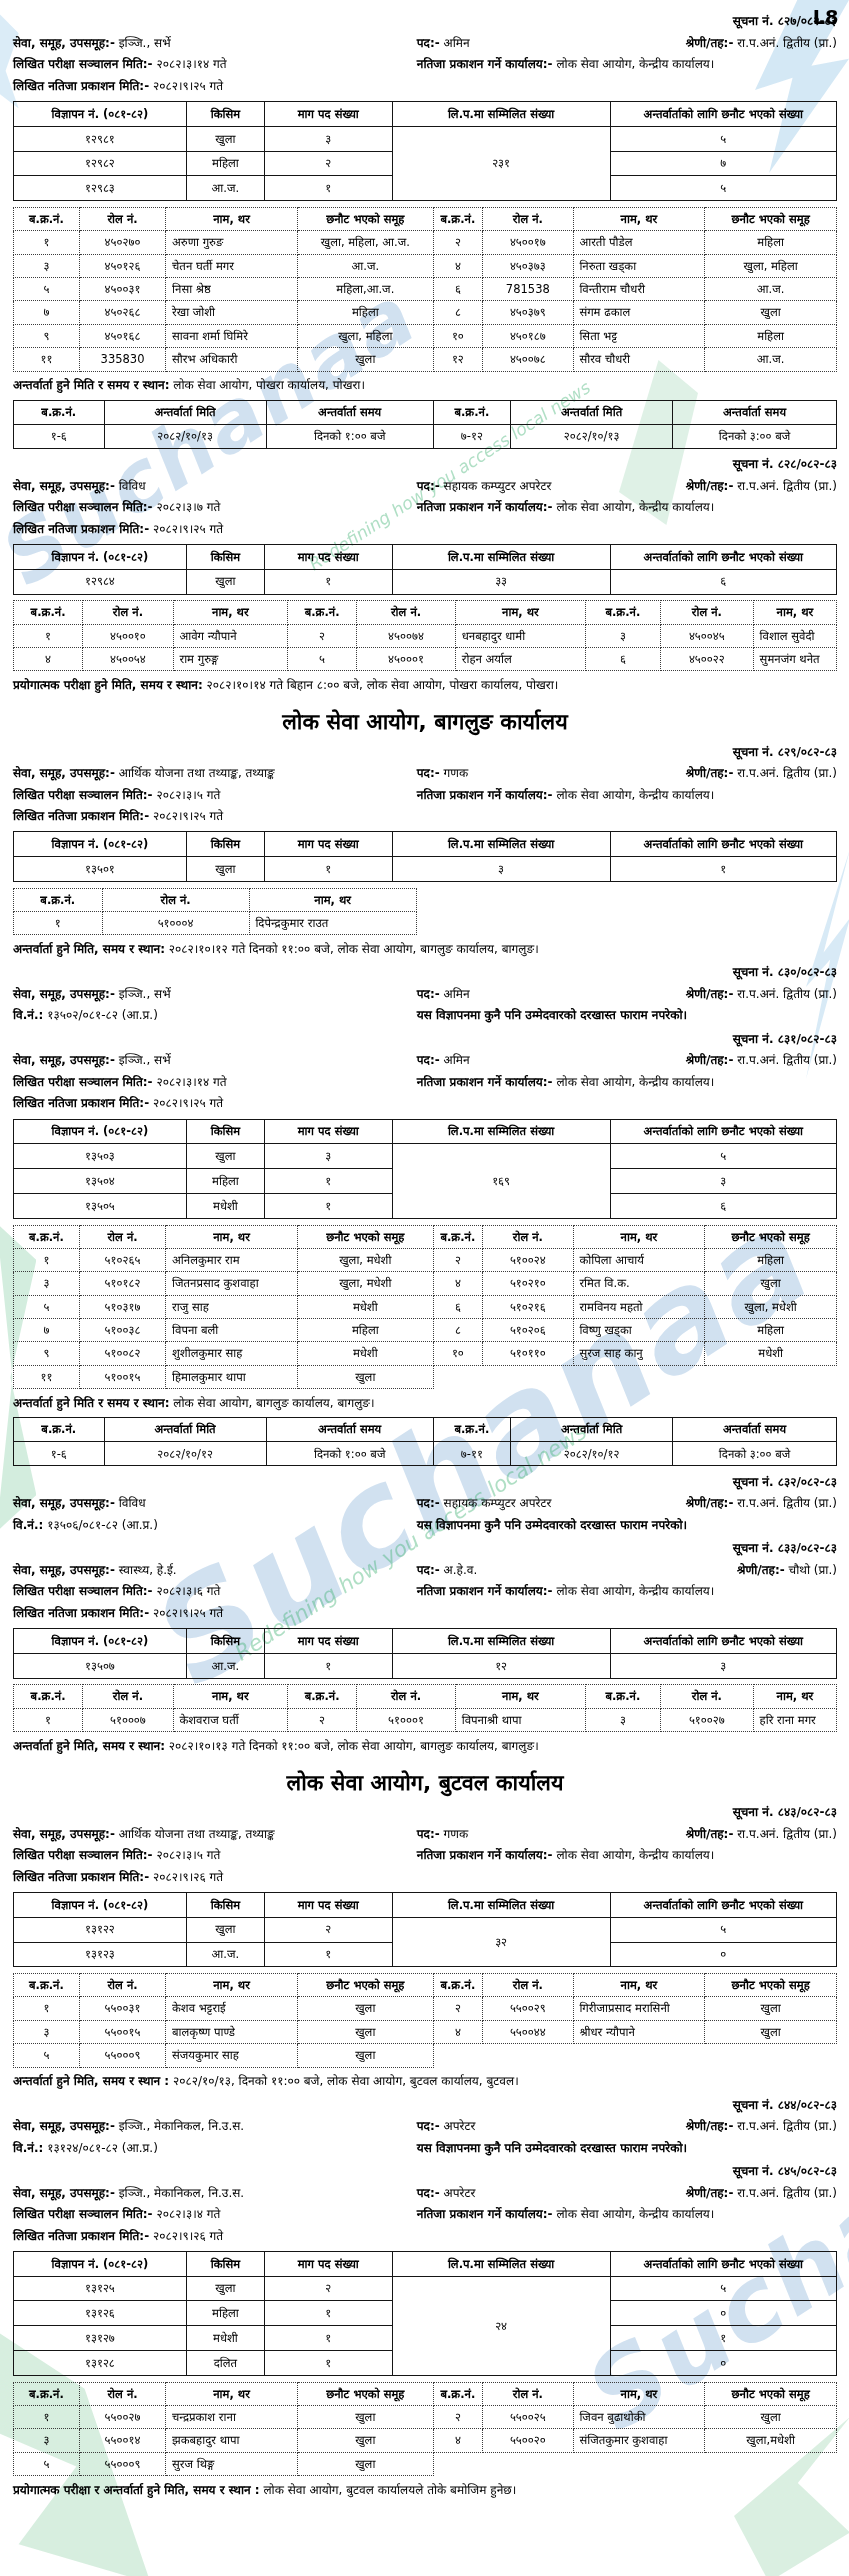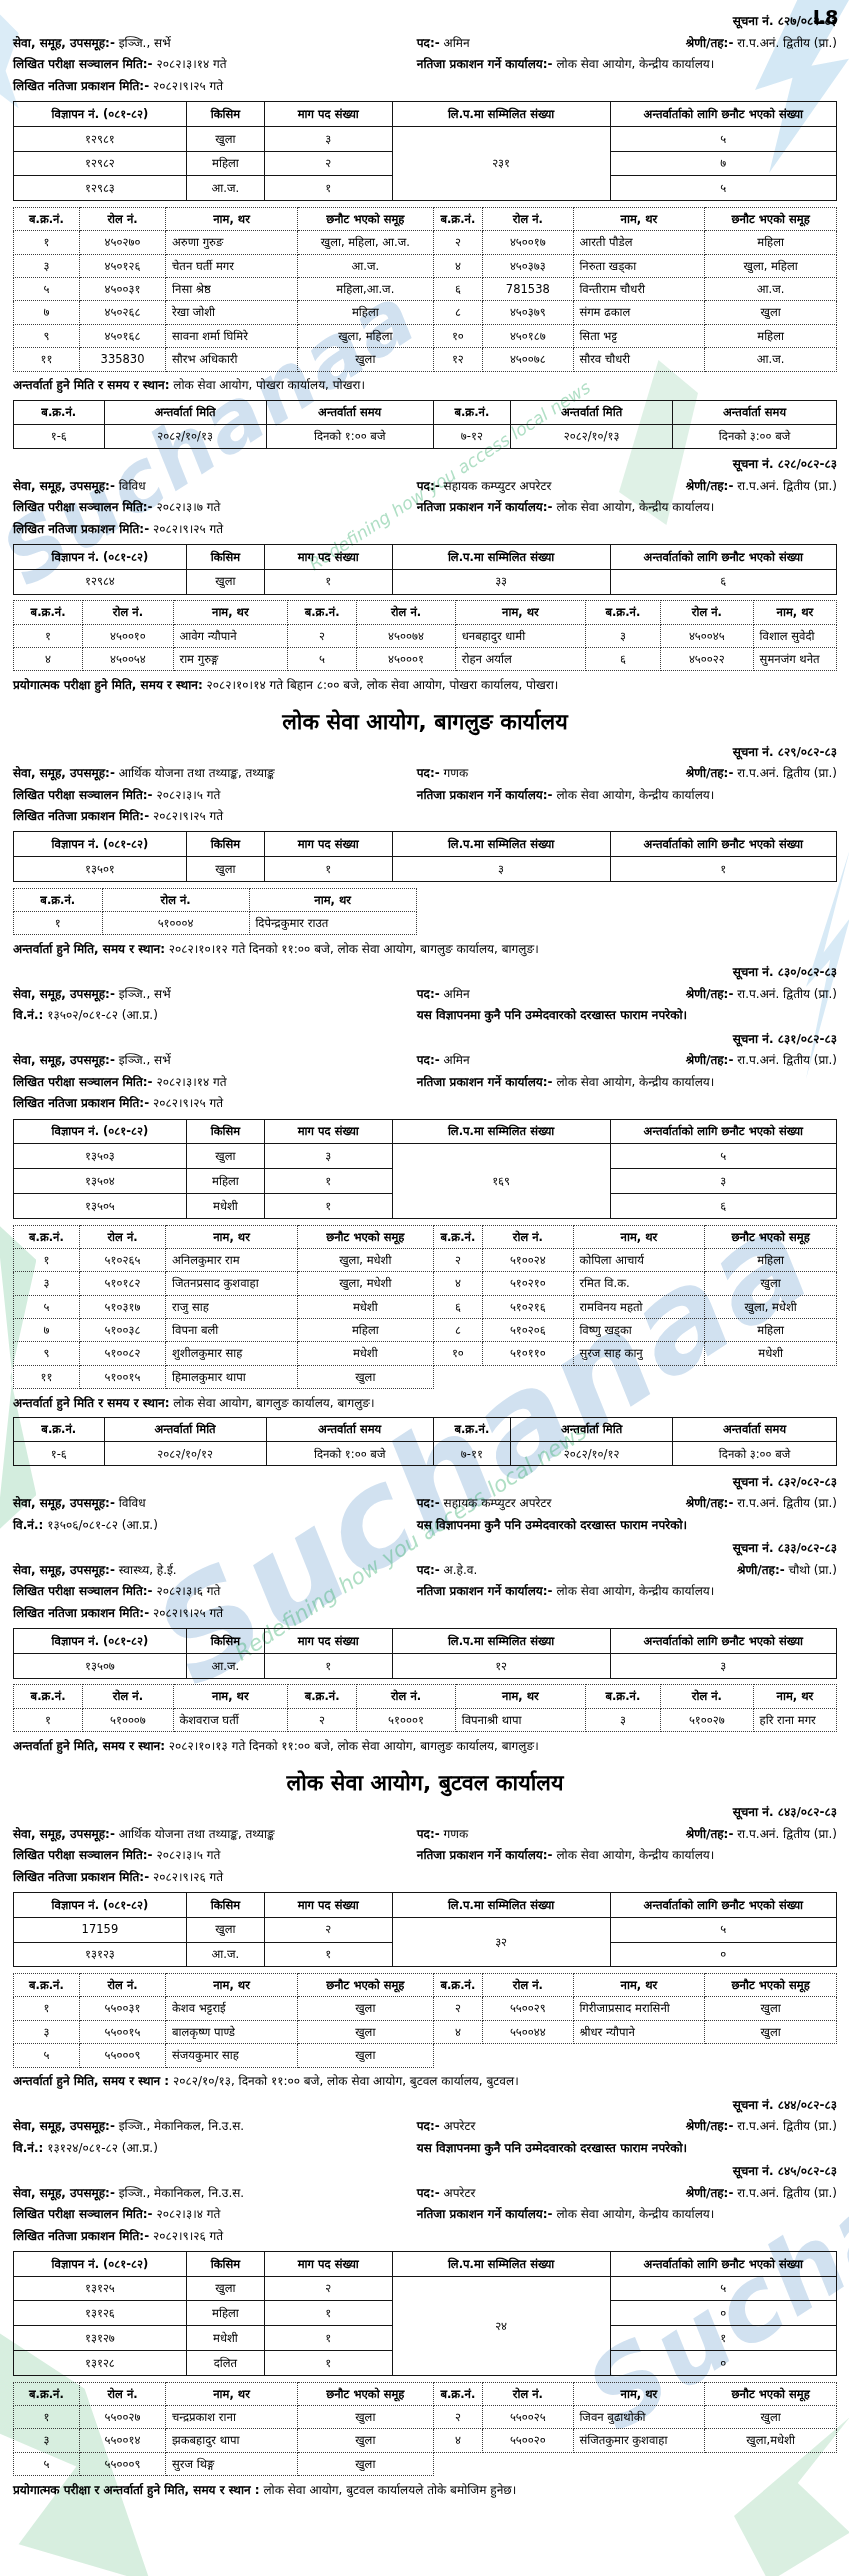--- a/index.html
+++ b/index.html
@@ -691,21 +691,21 @@
         </colgroup>
       <tbody>
       <tr>
         <th>विज्ञापन नं. (०८१-८२)</th>
         <th>किसिम</th>
         <th>माग पद संख्या</th>
         <th>लि.प.मा सम्मिलित संख्या</th>
         <th>अन्तर्वार्ताको लागि छनौट भएको संख्या</th>
       </tr>
       <tr>
-        <td>17159</td>
+        <td>१३१२२</td>
         <td>खुला</td>
         <td>२</td>
         <td rowspan="2">३२</td>
         <td>५</td>
       </tr>
       <tr>
         <td>१३१२३</td>
         <td>आ.ज.</td>
         <td>१</td>
         <td>०</td>

